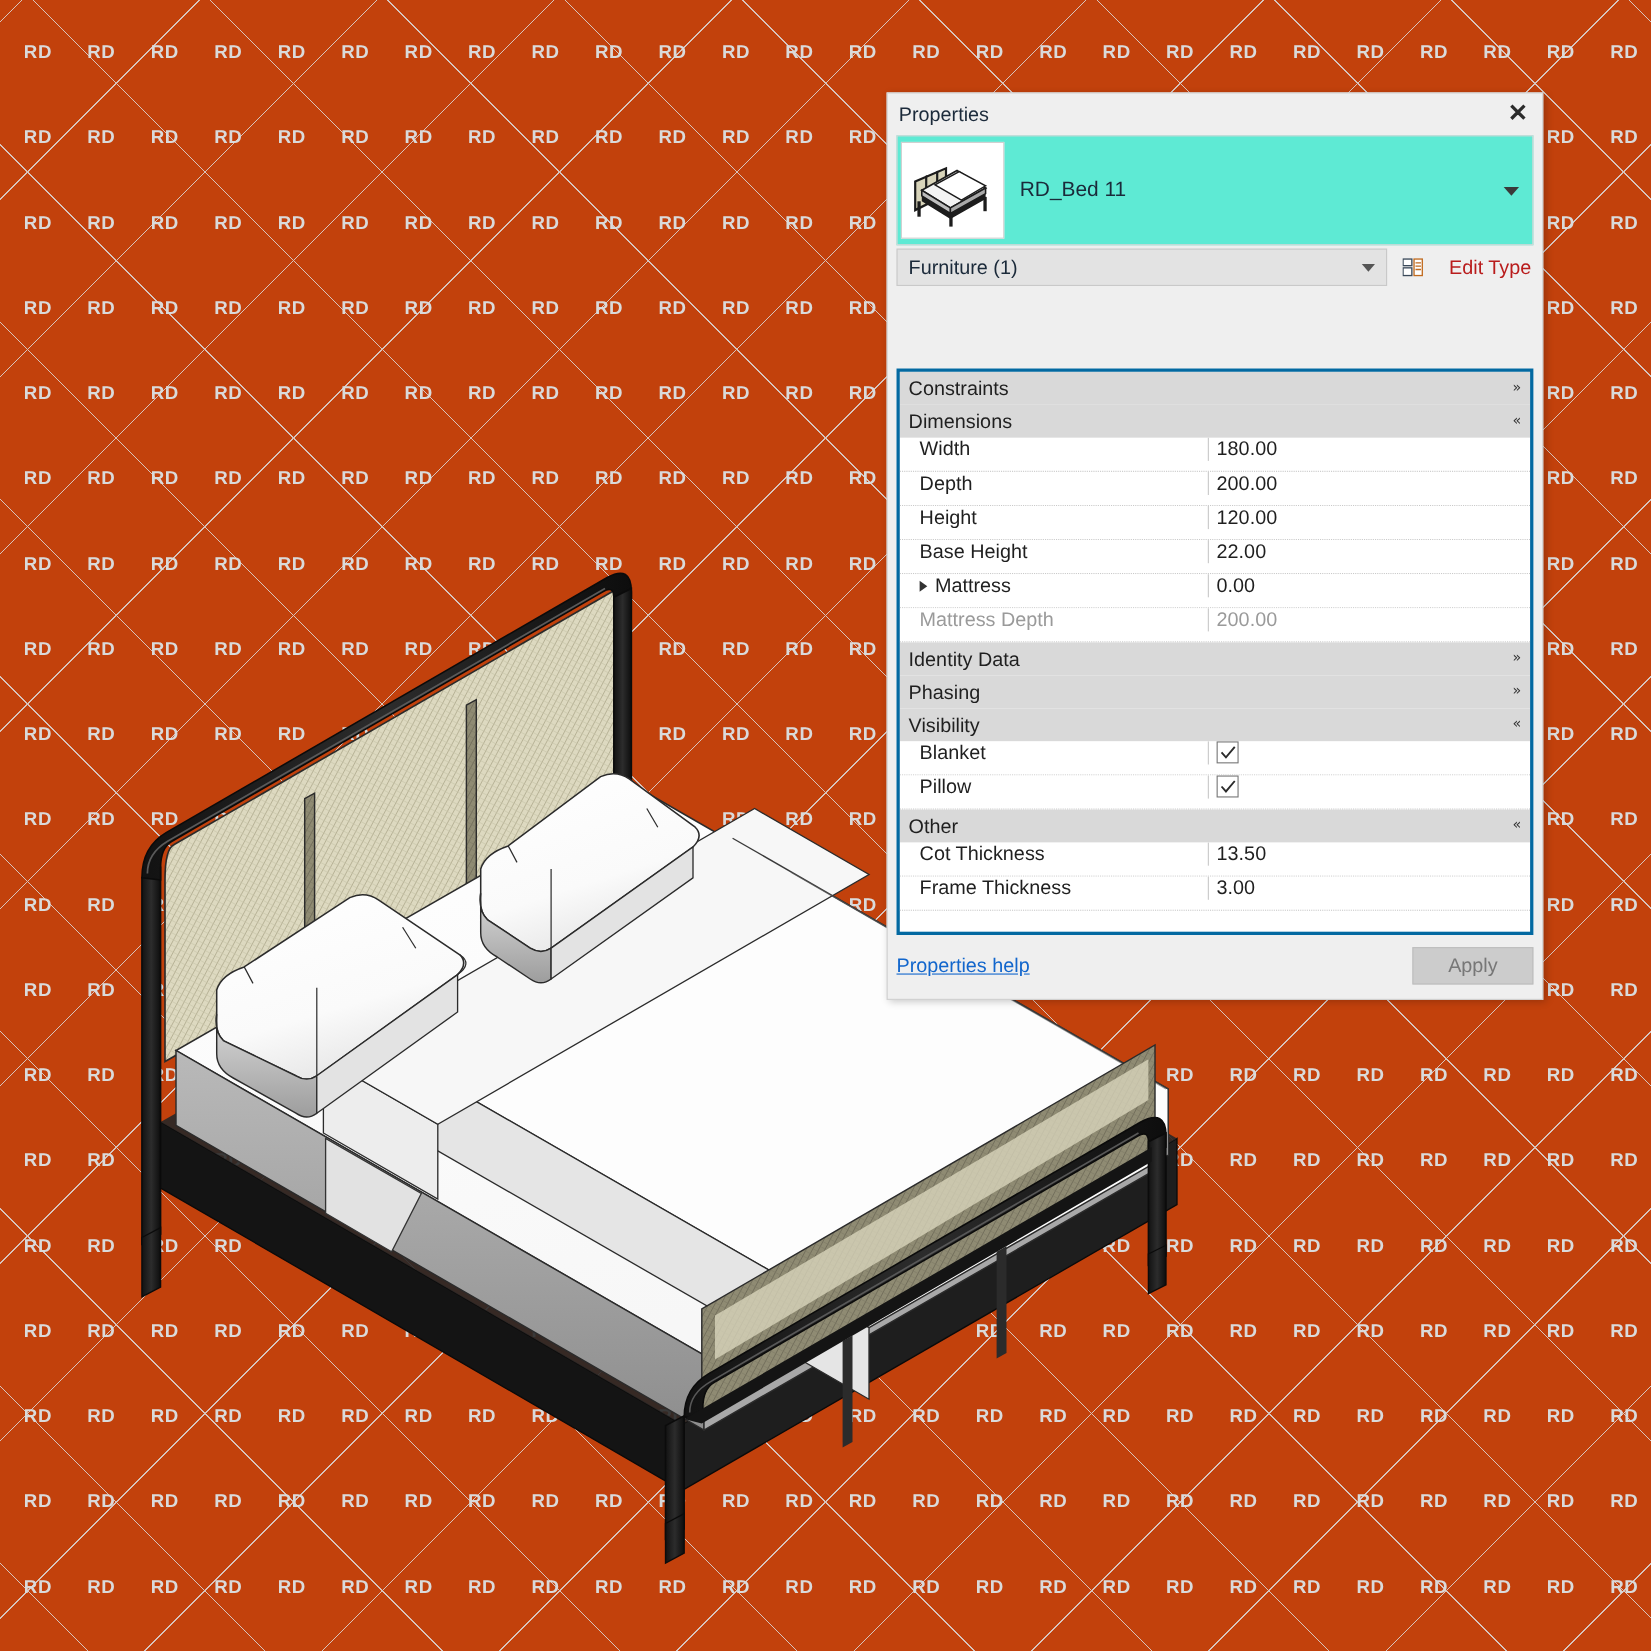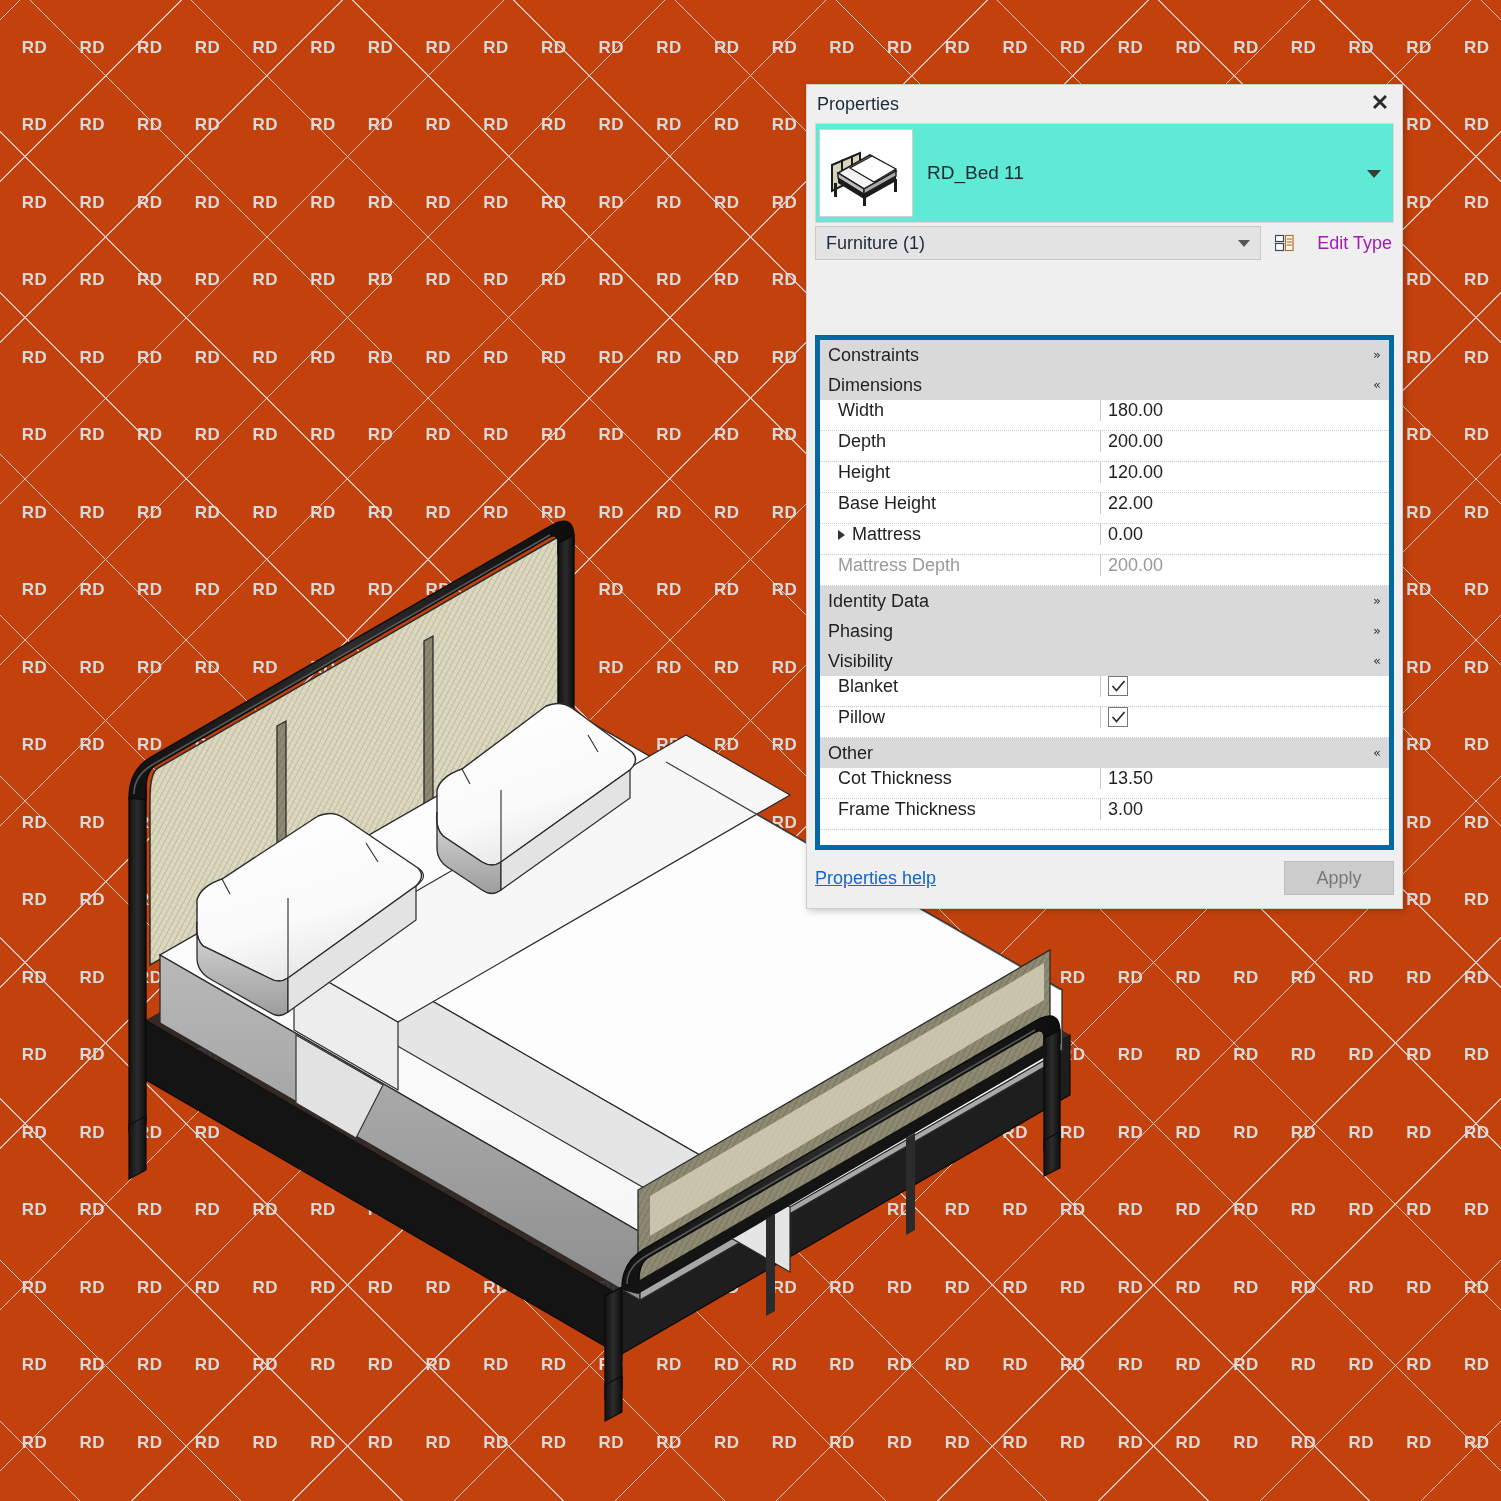--- a/index.html
+++ b/index.html
@@ -118,34 +118,34 @@
   }
   .combo-caret{
     position:absolute;right:10px;top:50%;margin-top:-3px;
     width:0;height:0;
     border-left:6px solid transparent;border-right:6px solid transparent;
     border-top:7px solid #555;
   }
   .edit-type-btn{
     margin-left:8px;
     display:flex;align-items:center;gap:23px;
-    font-size:18px;color:#a21caf;
+    font-size:18px;color:#b91c1c;
     padding-right:2px;
     cursor:pointer;
     background:transparent;border:none;
     font-family:inherit;
   }
   .edit-type-icon{display:inline-flex;}
 
   .prop-list{
     position:absolute;
     left:8px;right:8px;
     top:250px;bottom:58px;
     background:#ffffff;
-    border:5px solid #0369a1;
+    border:3px solid #0369a1;
     overflow:hidden;
     box-sizing:border-box;
   }
   .group-header{
     background:#d9d9d9;
     height:30px;
     display:flex;align-items:center;
     padding-left:8px;
     position:relative;
     font-size:18px;color:#1f1f1f;

